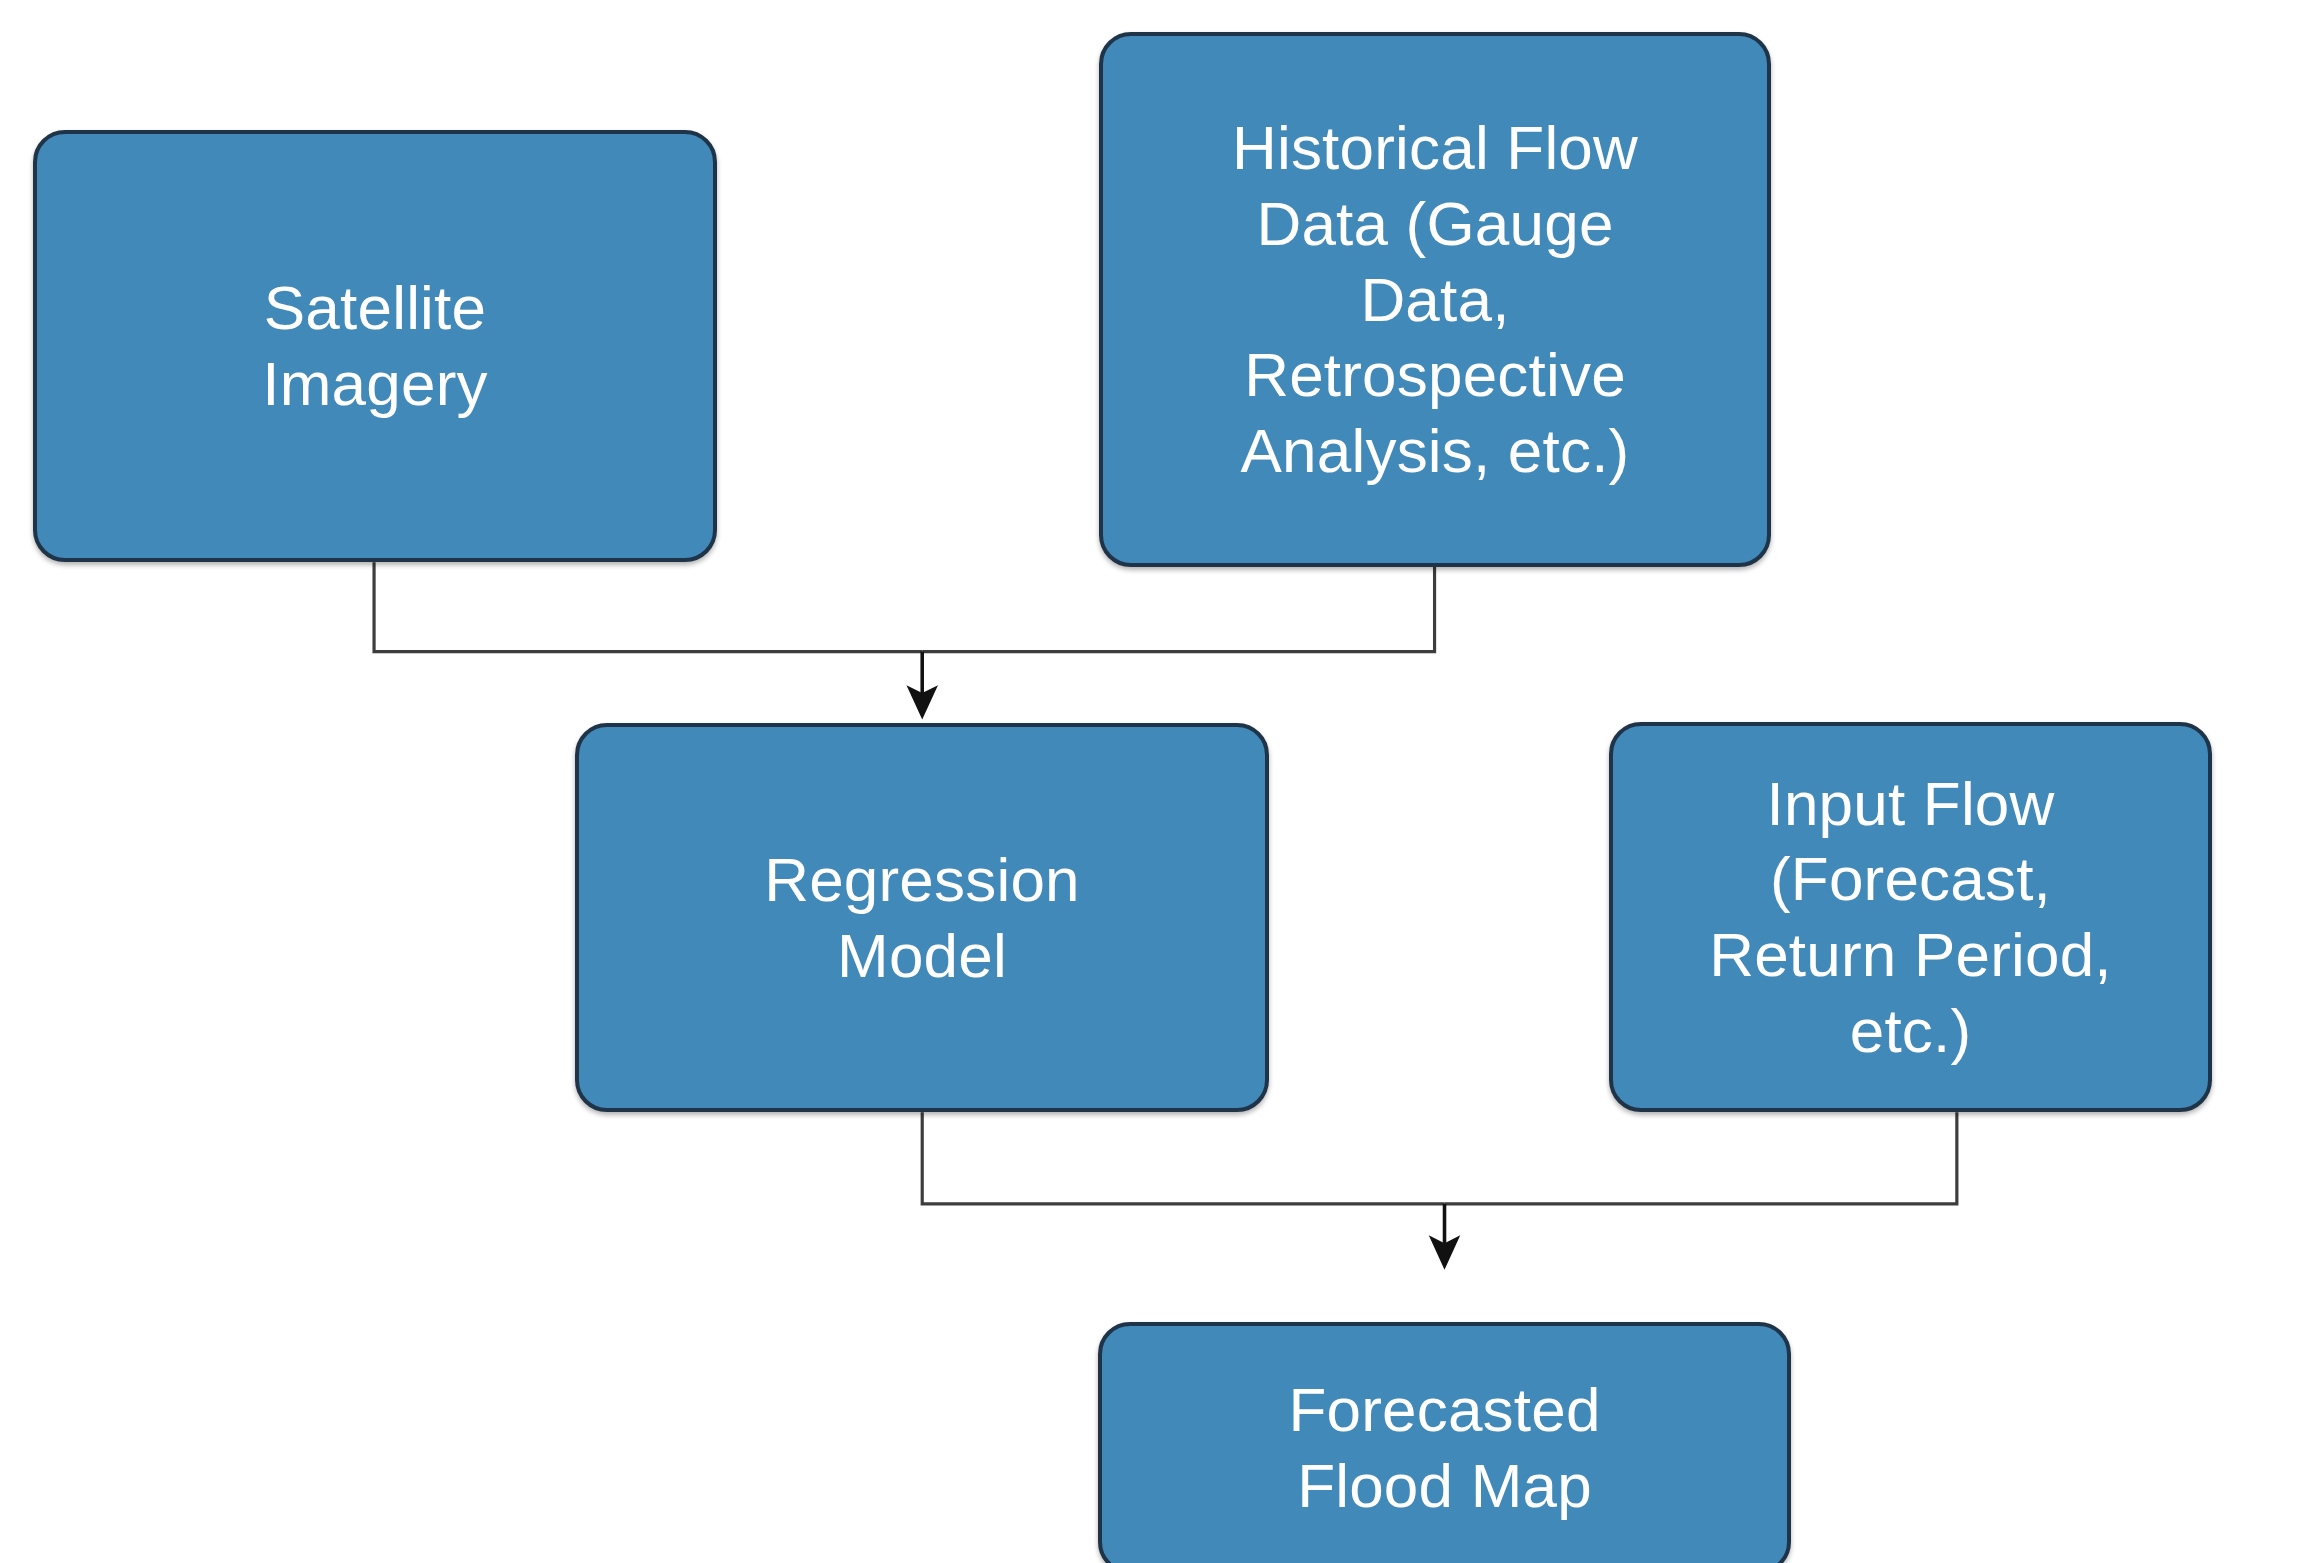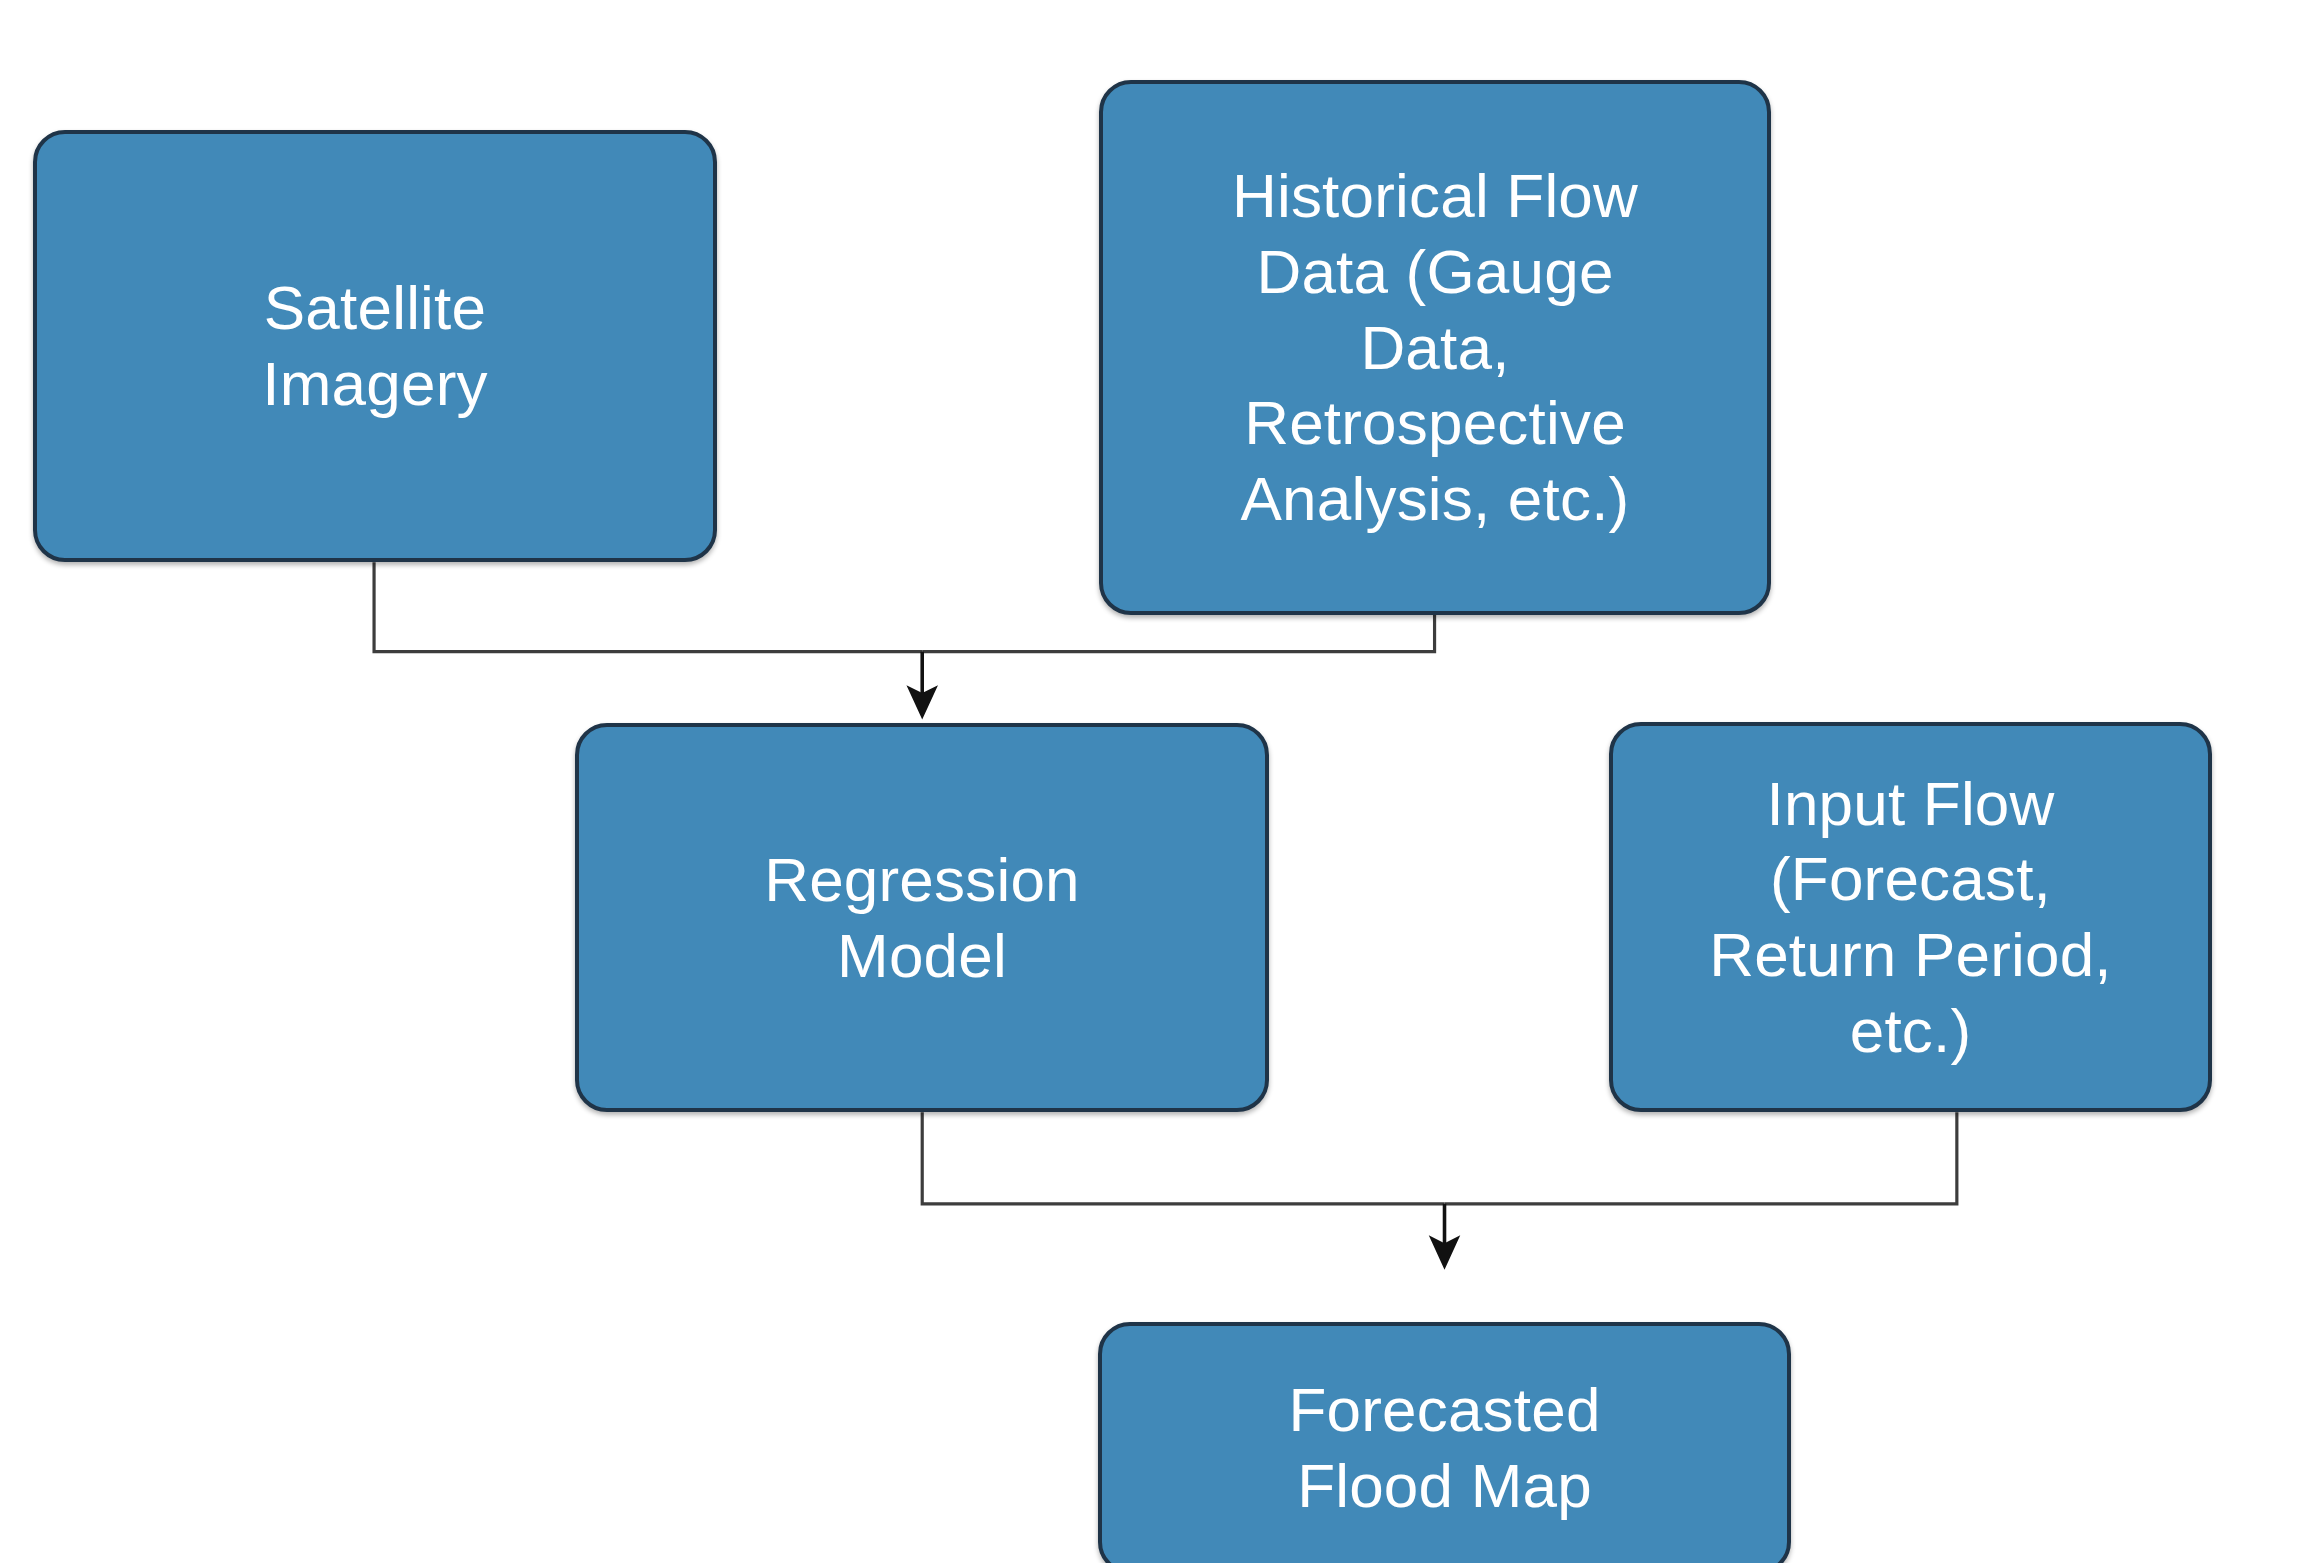--- a/index.html
+++ b/index.html
@@ -49,21 +49,21 @@
     display: block;
     white-space: pre-line;
     width: 100%;
   }
 
   
   #node-satellite-imagery {
     left: 33px;  top: 130px;  width: 684px;  height: 432px;
   }
   #node-historical-flow-data {
-    left: 1099px; top: 32px;  width: 672px;  height: 535px; margin-top: 48px;
+    left: 1099px; top: 32px;  width: 672px;  height: 535px;
   }
   #node-regression-model {
     left: 575px;  top: 723px;  width: 694px;  height: 389px;
   }
   #node-input-flow {
     left: 1609px; top: 722px;  width: 603px;  height: 390px;
   }
   #node-forecasted-flood-map {
     left: 1098px; top: 1274px; width: 693px;  height: 252px; margin-top: 48px;
   }

